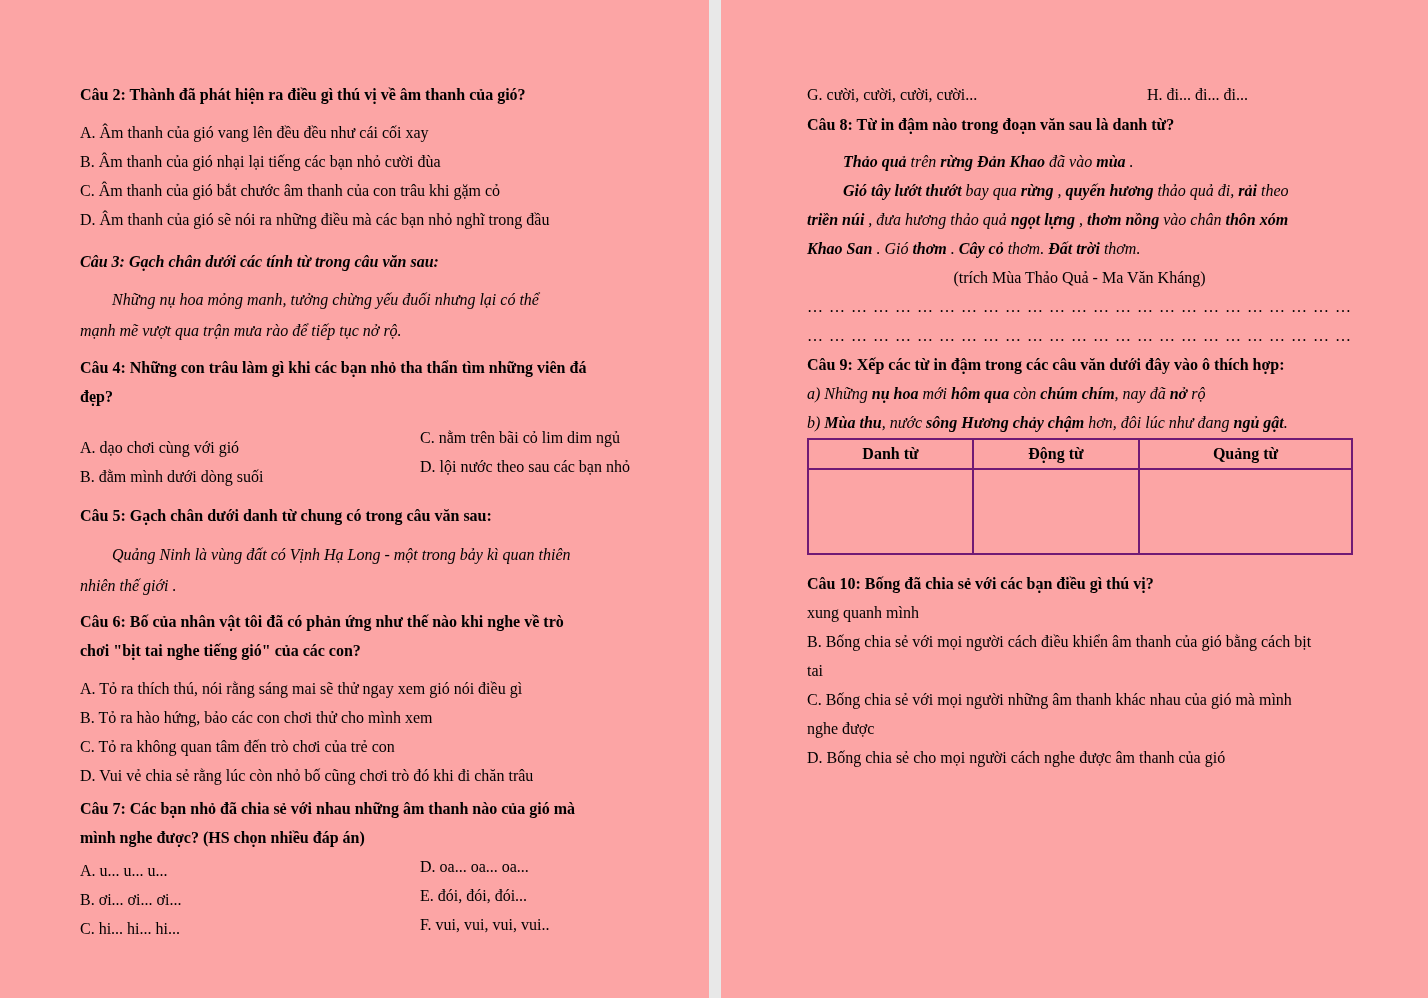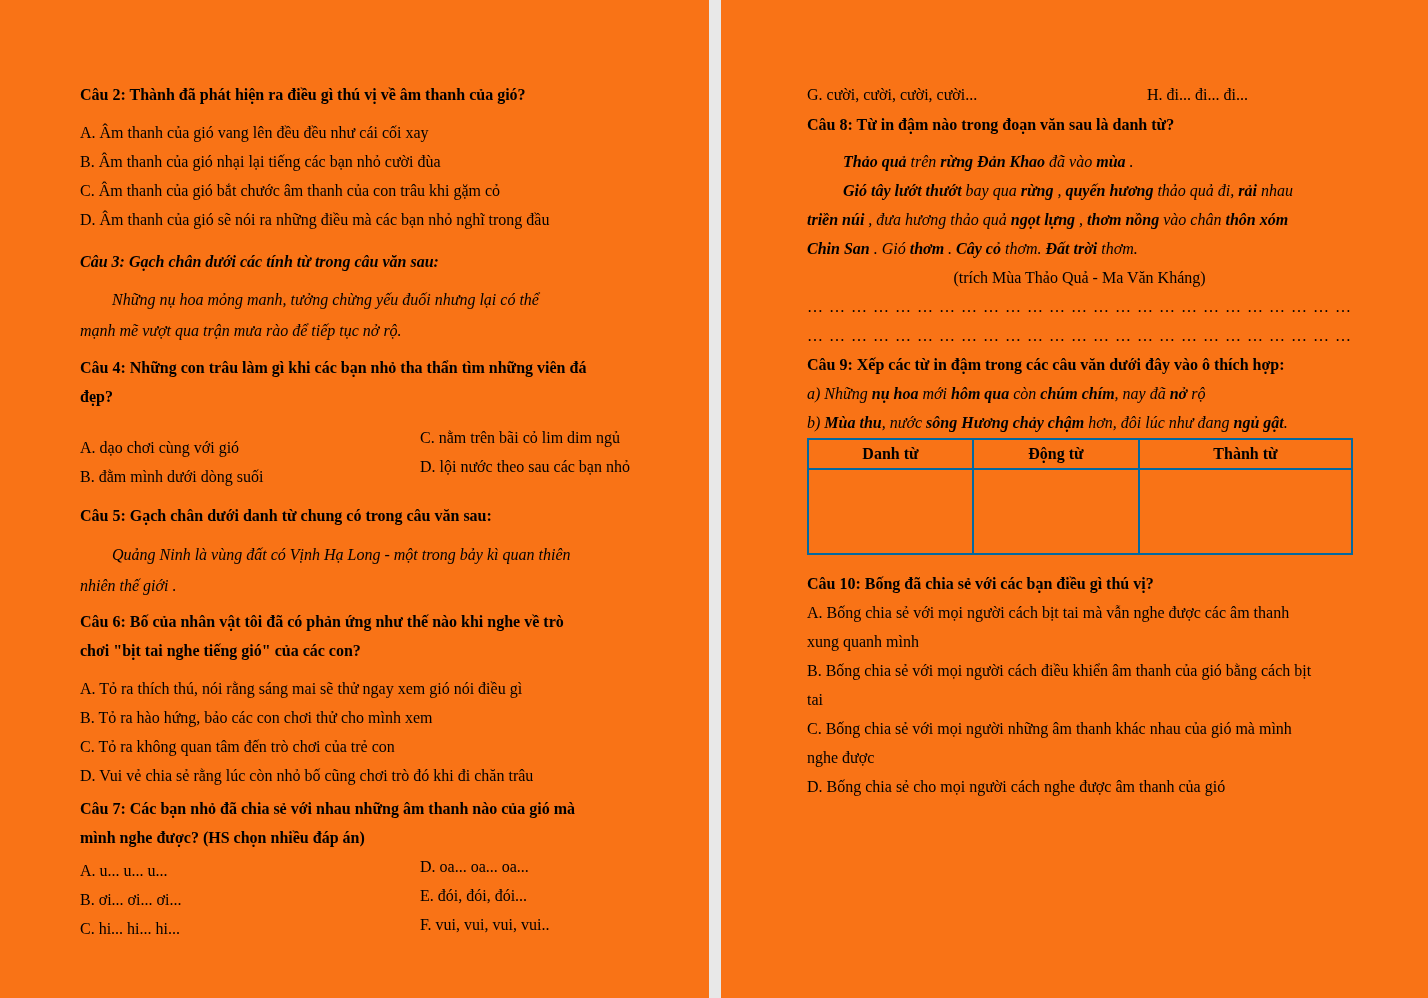--- a/index.html
+++ b/index.html
@@ -3,21 +3,21 @@
 <meta charset="utf-8">
 <style>
   html,body{margin:0;padding:0;}
   body{
     width:1428px;height:998px;background:#ffffff;overflow:hidden;
     font-family:"Liberation Serif","DejaVu Serif",serif;
     color:#000;font-size:16px;
     -webkit-font-smoothing:antialiased;
   }
   .spread{display:flex;width:1428px;height:998px;}
-  .page{background:#f97316;box-sizing:border-box;}
+  .page{background:#fca5a5;box-sizing:border-box;}
   .page-left{width:709px;padding:80px 84px 0 80px;}
   .gutter{width:12px;background:#e8e8e8;}
   .page-right{width:707px;padding:80px 76px 0 86px;}
 
   .line{line-height:29px;white-space:nowrap;}
   .title{font-weight:bold;}
   .passage{font-style:italic;}
   .passage .line{line-height:31px;}
   .first-indent{padding-left:32px;}
   .indent36{padding-left:36px;}
@@ -45,21 +45,21 @@
 
   
   .q8-title{margin-top:1px;}
   .q8-passage{margin-top:8px;}
   .citation{text-align:center;}
   .dots{overflow:hidden;letter-spacing:1px;}
   .dots + .dots{margin-top:0;}
   .q9-title{margin-top:0;}
   .q9-line{font-style:italic;}
   .word-table{border-collapse:collapse;width:544px;margin-top:1px;table-layout:fixed;}
-  .word-table th,.word-table td{border:2px solid #0369a1;padding:0;}
+  .word-table th,.word-table td{border:2px solid #701a75;padding:0;}
   .word-table th{height:28px;font-weight:bold;text-align:center;font-size:16px;}
   .word-table td{height:83px;}
   .c1{width:163px;}.c2{width:164px;}.c3{width:211px;}
   .q10-title{margin-top:14px;}
 </style>
 </head>
 <body>
 
 <div class="spread">
 
@@ -139,53 +139,52 @@
         <div class="line">G. cười, cười, cười, cười...</div>
       </div>
       <div class="col-r">
         <div class="line">H. đi... đi... đi...</div>
       </div>
     </div>
 
     <div class="line title q8-title">Câu 8: Từ in đậm nào trong đoạn văn sau là danh từ?</div>
     <div class="q8-passage">
       <div class="line indent36"><span class="bi">Thảo quả</span><span class="i"> trên </span><span class="bi">rừng Đản Khao</span><span class="i"> đã vào </span><span class="bi">mùa</span><span class="i"> .</span></div>
-      <div class="line indent36"><span class="bi">Gió tây lướt thướt</span><span class="i"> bay qua </span><span class="bi">rừng</span><span class="i"> , </span><span class="bi">quyến hương</span><span class="i"> thảo quả đi, </span><span class="bi">rải</span><span class="i"> nhau</span></div>
+      <div class="line indent36"><span class="bi">Gió tây lướt thướt</span><span class="i"> bay qua </span><span class="bi">rừng</span><span class="i"> , </span><span class="bi">quyến hương</span><span class="i"> thảo quả đi, </span><span class="bi">rải</span><span class="i"> theo</span></div>
       <div class="line"><span class="bi">triền núi</span><span class="i"> , đưa hương thảo quả </span><span class="bi">ngọt lựng</span><span class="i"> , </span><span class="bi">thơm nồng</span><span class="i"> vào chân </span><span class="bi">thôn xóm</span></div>
-      <div class="line"><span class="bi">Chin San</span><span class="i"> . Gió </span><span class="bi">thơm</span><span class="i"> . </span><span class="bi">Cây cỏ</span><span class="i"> thơm. </span><span class="bi">Đất trời</span><span class="i"> thơm.</span></div>
+      <div class="line"><span class="bi">Khao San</span><span class="i"> . Gió </span><span class="bi">thơm</span><span class="i"> . </span><span class="bi">Cây cỏ</span><span class="i"> thơm. </span><span class="bi">Đất trời</span><span class="i"> thơm.</span></div>
     </div>
     <div class="line citation">(trích Mùa Thảo Quả - Ma Văn Kháng)</div>
 
     <div class="line dots">… … … … … … … … … … … … … … … … … … … … … … … … … … … … … … … … … … … … … … … …</div>
     <div class="line dots">… … … … … … … … … … … … … … … … … … … … … … … … … … … … … … … … … … … … … … … …</div>
 
     <div class="line title q9-title">Câu 9: Xếp các từ in đậm trong các câu văn dưới đây vào ô thích hợp:</div>
     <div class="line q9-line"><span class="i">a) Những </span><span class="bi">nụ hoa</span><span class="i"> mới </span><span class="bi">hôm qua</span><span class="i"> còn </span><span class="bi">chúm chím</span><span class="i">, nay đã </span><span class="bi">nở</span><span class="i"> rộ</span></div>
     <div class="line q9-line"><span class="i">b) </span><span class="bi">Mùa thu</span><span class="i">, nước </span><span class="bi">sông Hương chảy chậm</span><span class="i"> hơn, đôi lúc như đang </span><span class="bi">ngủ gật</span><span class="i">.</span></div>
 
     <table class="word-table">
       <thead>
         <tr>
           <th class="c1">Danh từ</th>
           <th class="c2">Động từ</th>
-          <th class="c3">Thành từ</th>
+          <th class="c3">Quảng từ</th>
         </tr>
       </thead>
       <tbody>
         <tr>
           <td></td>
           <td></td>
           <td></td>
         </tr>
       </tbody>
     </table>
 
     <div class="line title q10-title">Câu 10: Bống đã chia sẻ với các bạn điều gì thú vị?</div>
     <div>
-      <div class="line">A. Bống chia sẻ với mọi người cách bịt tai mà vẫn nghe được các âm thanh</div>
       <div class="line">xung quanh mình</div>
       <div class="line">B. Bống chia sẻ với mọi người cách điều khiển âm thanh của gió bằng cách bịt</div>
       <div class="line">tai</div>
       <div class="line">C. Bống chia sẻ với mọi người những âm thanh khác nhau của gió mà mình</div>
       <div class="line">nghe được</div>
       <div class="line">D. Bống chia sẻ cho mọi người cách nghe được âm thanh của gió</div>
     </div>
 
   </div>
 </div>

